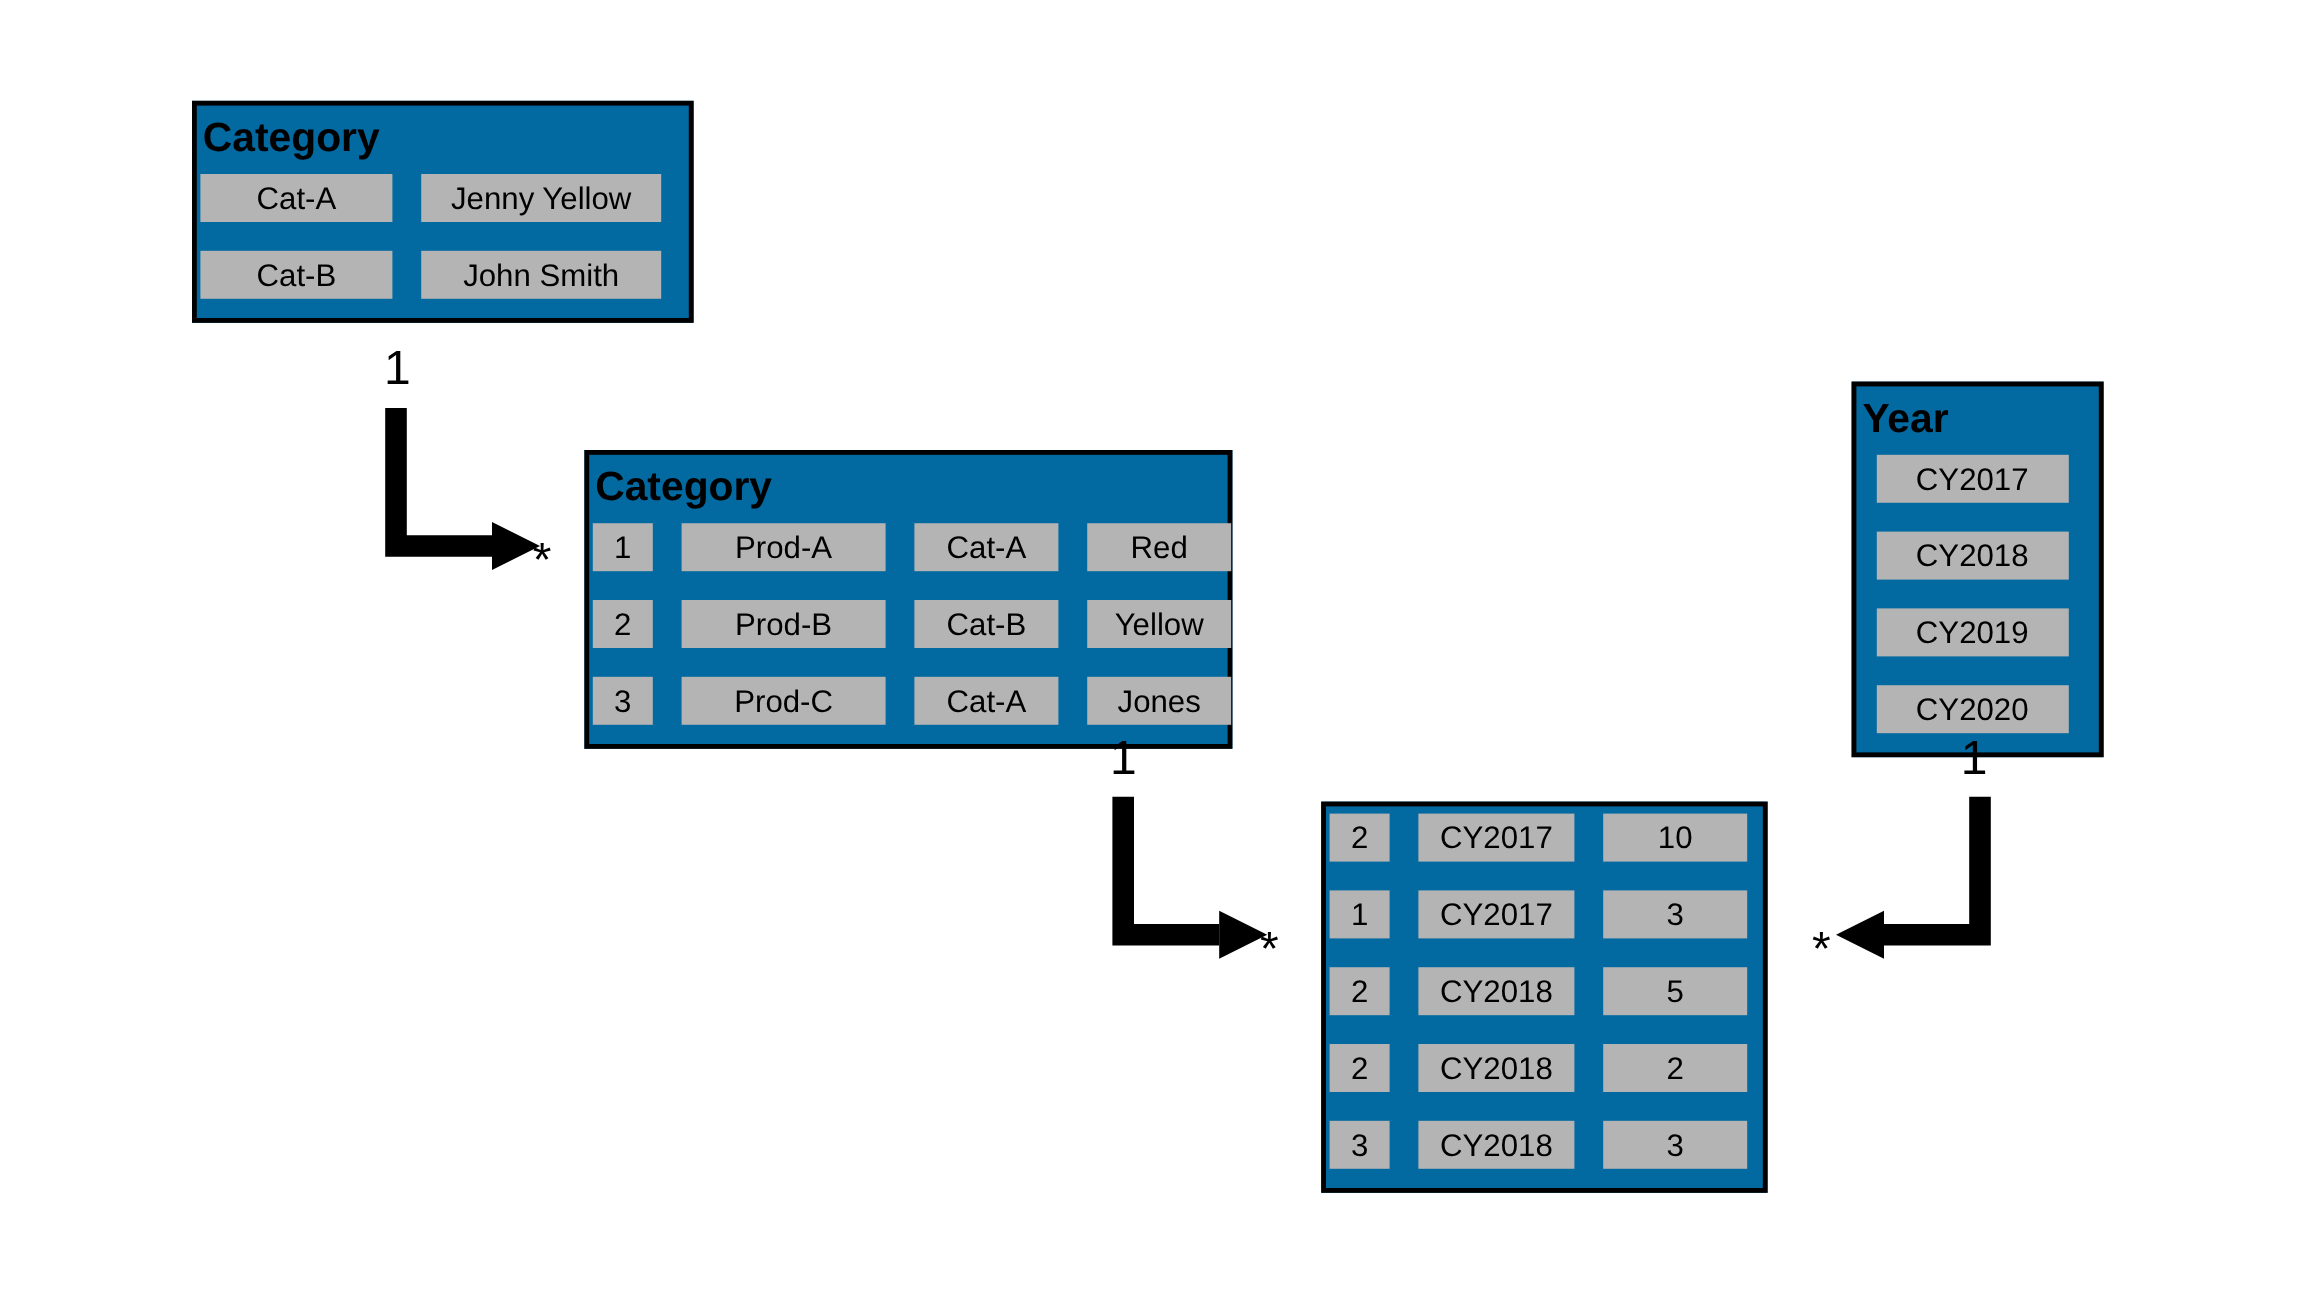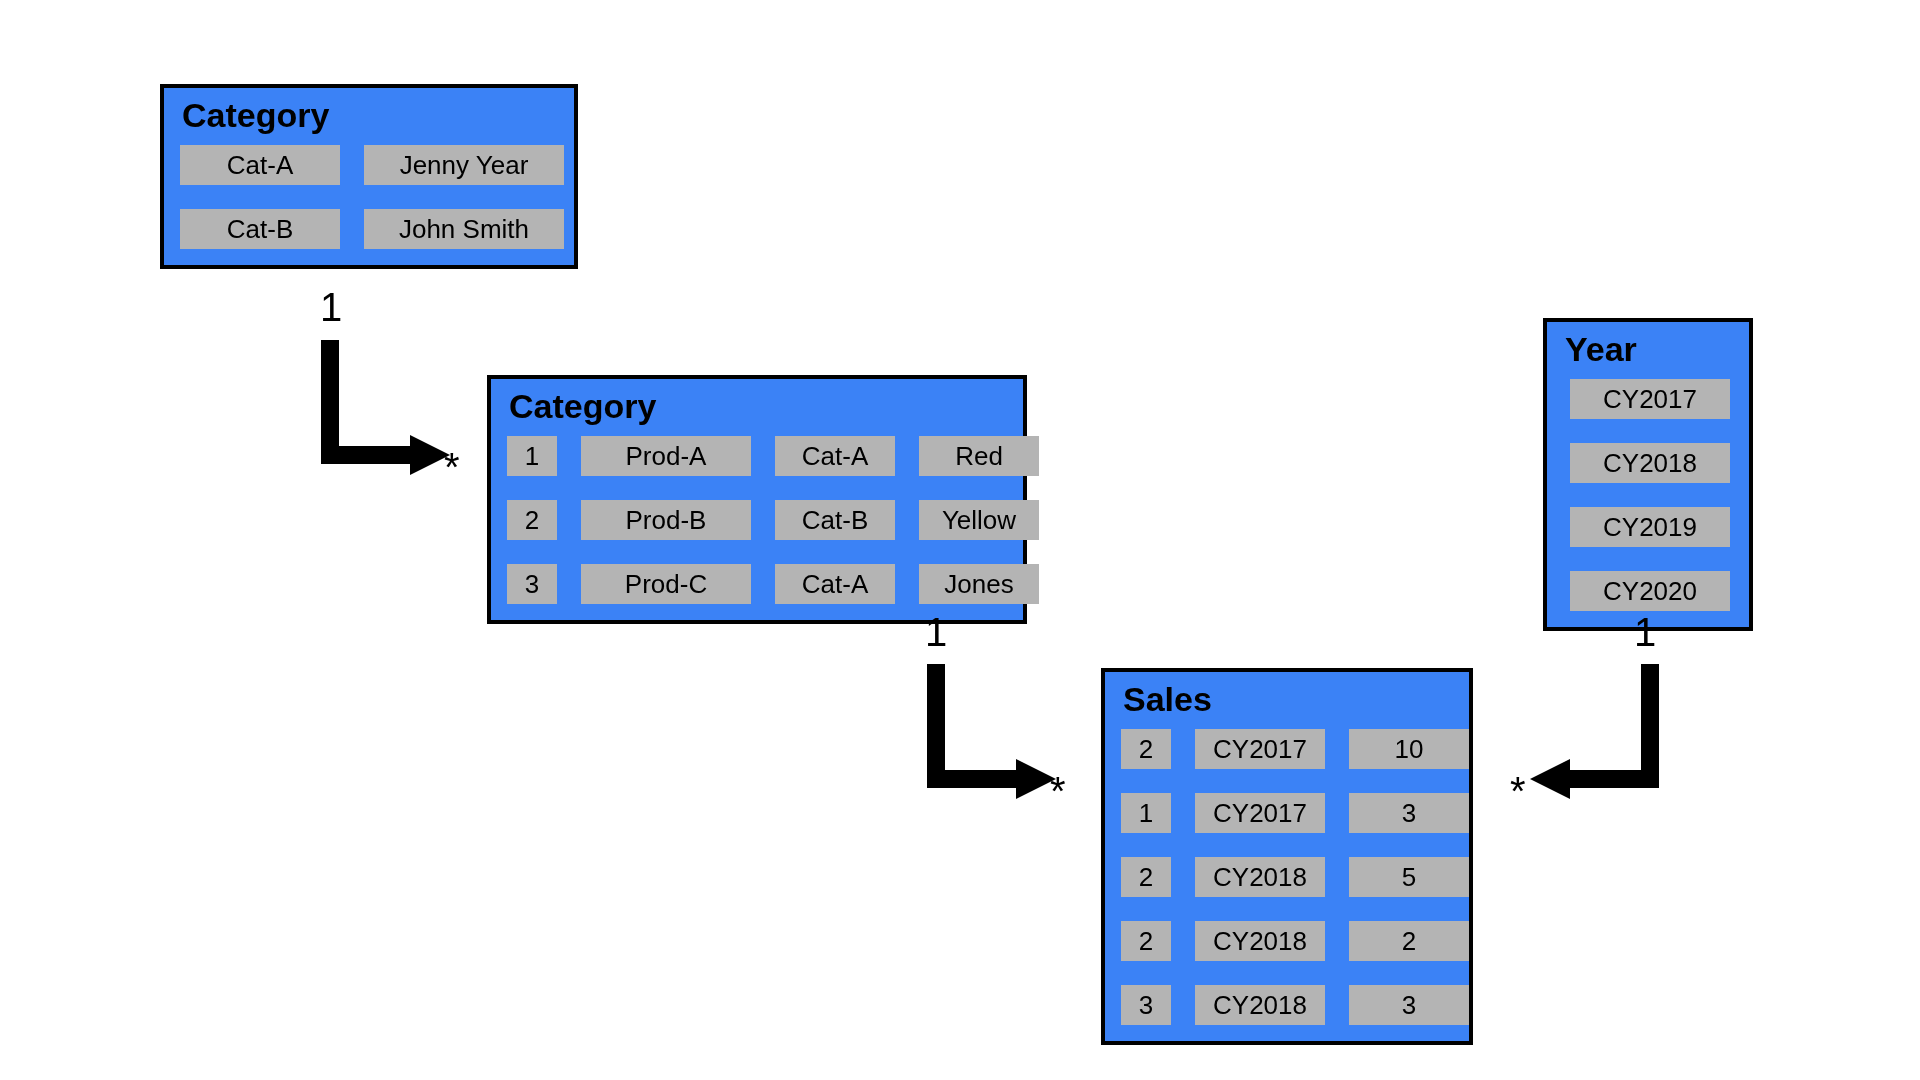--- a/index.html
+++ b/index.html
@@ -12,23 +12,23 @@
     overflow: hidden;
   }
   .stage {
     position: relative;
     width: 1920px;
     height: 1080px;
   }
   .entity {
     position: absolute;
     border: 4px solid #000;
-    background: #3b82f6;
+    background: #0369a1;
     box-sizing: border-box;
-    padding: 6px 12px 16px 16px;
+    padding: 6px 12px 16px 3px;
   }
   .entity-title {
     font-weight: 700;
     font-size: 34px;
     margin: 2px 0 10px 2px;
     color: #000;
   }
   .grid {
     display: grid;
     row-gap: 14px;
@@ -56,21 +56,21 @@
 </style>
 </head>
 <body>
 
 <div class="stage">
 
   <div class="entity" style="left:160px; top:84px; width:418px;">
     <div class="entity-title">Category</div>
     <div class="grid" style="grid-template-columns: 160px 200px;">
       <div class="cell">Cat-A</div>
-      <div class="cell">Jenny Year</div>
+      <div class="cell">Jenny Yellow</div>
       <div class="cell">Cat-B</div>
       <div class="cell">John Smith</div>
     </div>
   </div>
 
   <div class="entity" style="left:487px; top:375px; width:540px;">
     <div class="entity-title">Category</div>
     <div class="grid" style="grid-template-columns: 50px 170px 120px 120px;">
       <div class="cell">1</div>
       <div class="cell">Prod-A</div>
@@ -91,21 +91,20 @@
     <div class="entity-title">Year</div>
     <div class="grid" style="grid-template-columns: 160px; justify-content:center;">
       <div class="cell">CY2017</div>
       <div class="cell">CY2018</div>
       <div class="cell">CY2019</div>
       <div class="cell">CY2020</div>
     </div>
   </div>
 
   <div class="entity" style="left:1101px; top:668px; width:372px;">
-    <div class="entity-title">Sales</div>
     <div class="grid" style="grid-template-columns: 50px 130px 120px;">
       <div class="cell">2</div>
       <div class="cell">CY2017</div>
       <div class="cell">10</div>
       <div class="cell">1</div>
       <div class="cell">CY2017</div>
       <div class="cell">3</div>
       <div class="cell">2</div>
       <div class="cell">CY2018</div>
       <div class="cell">5</div>

